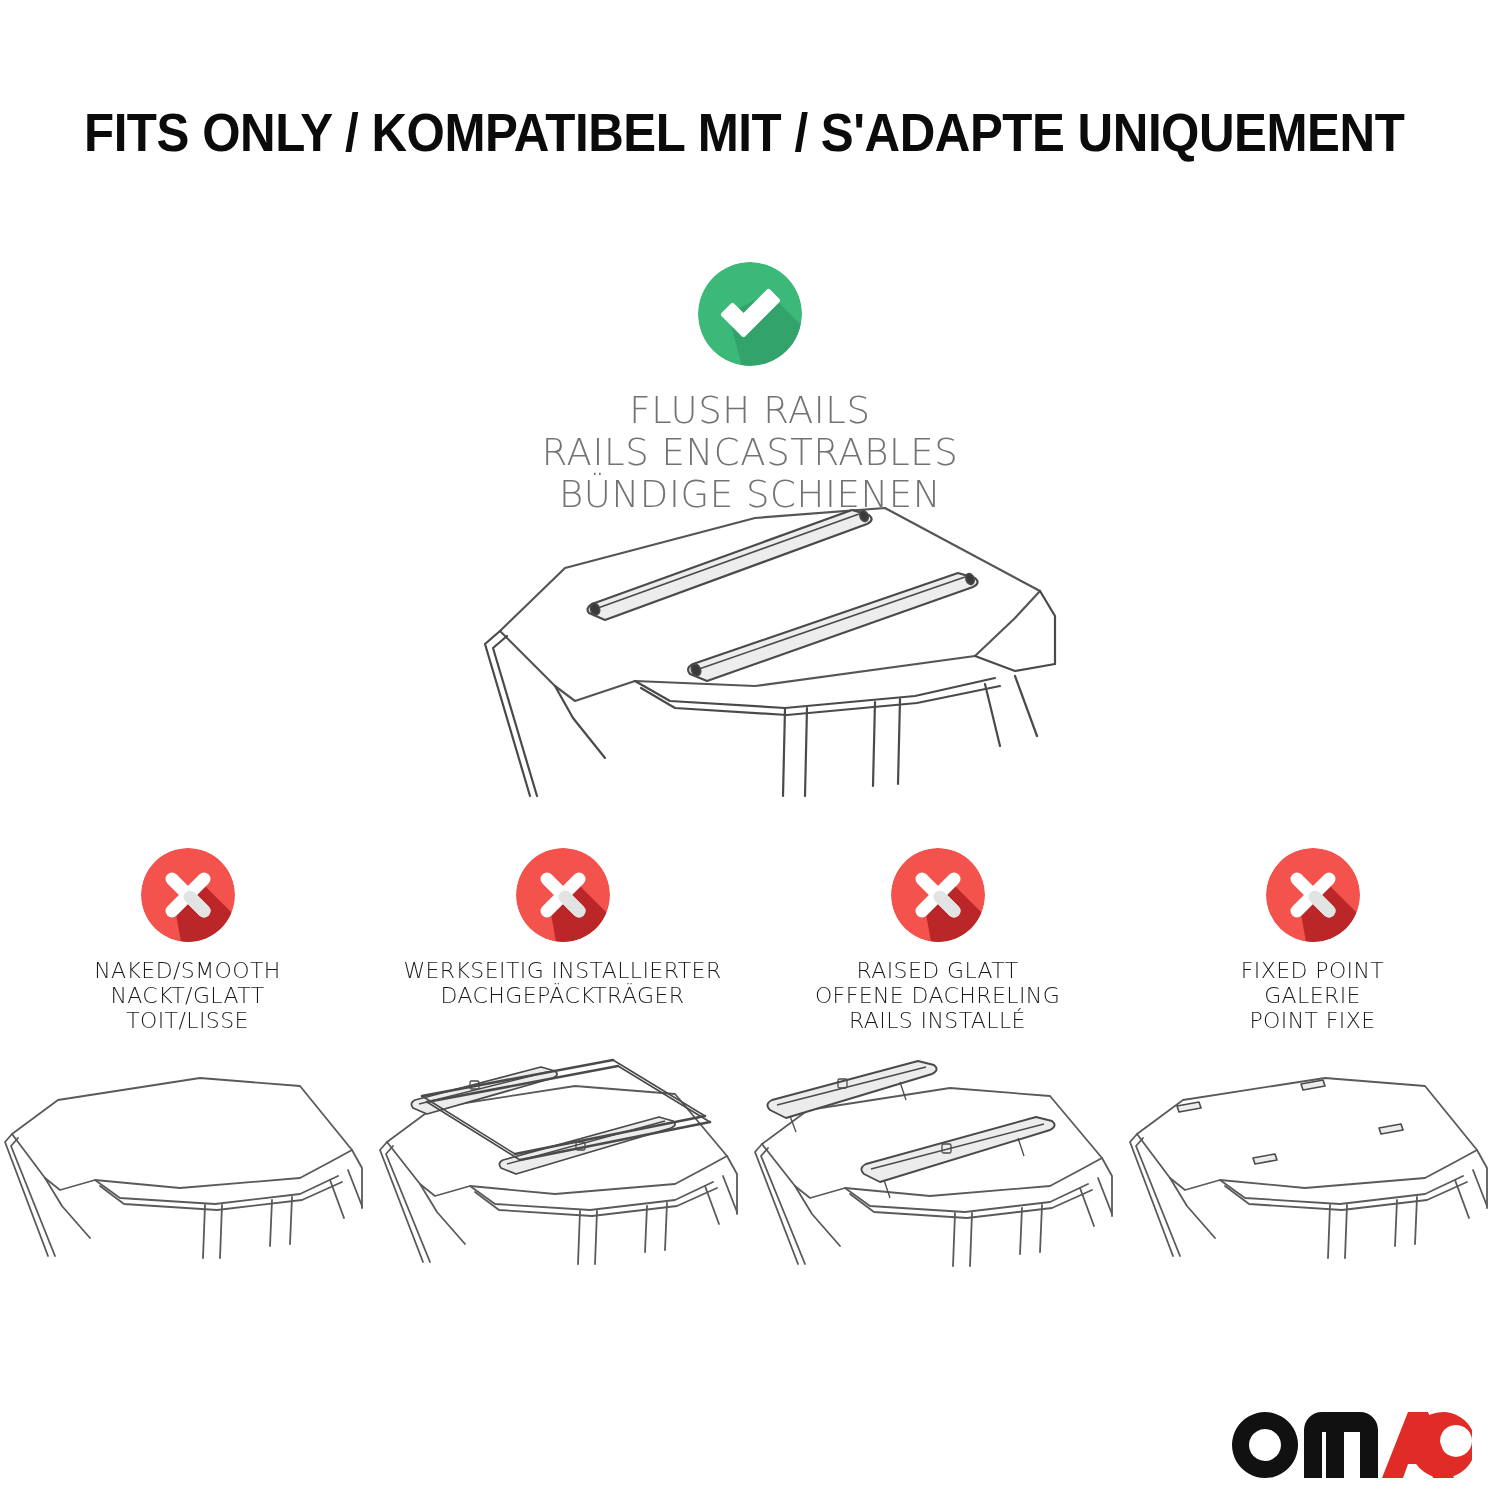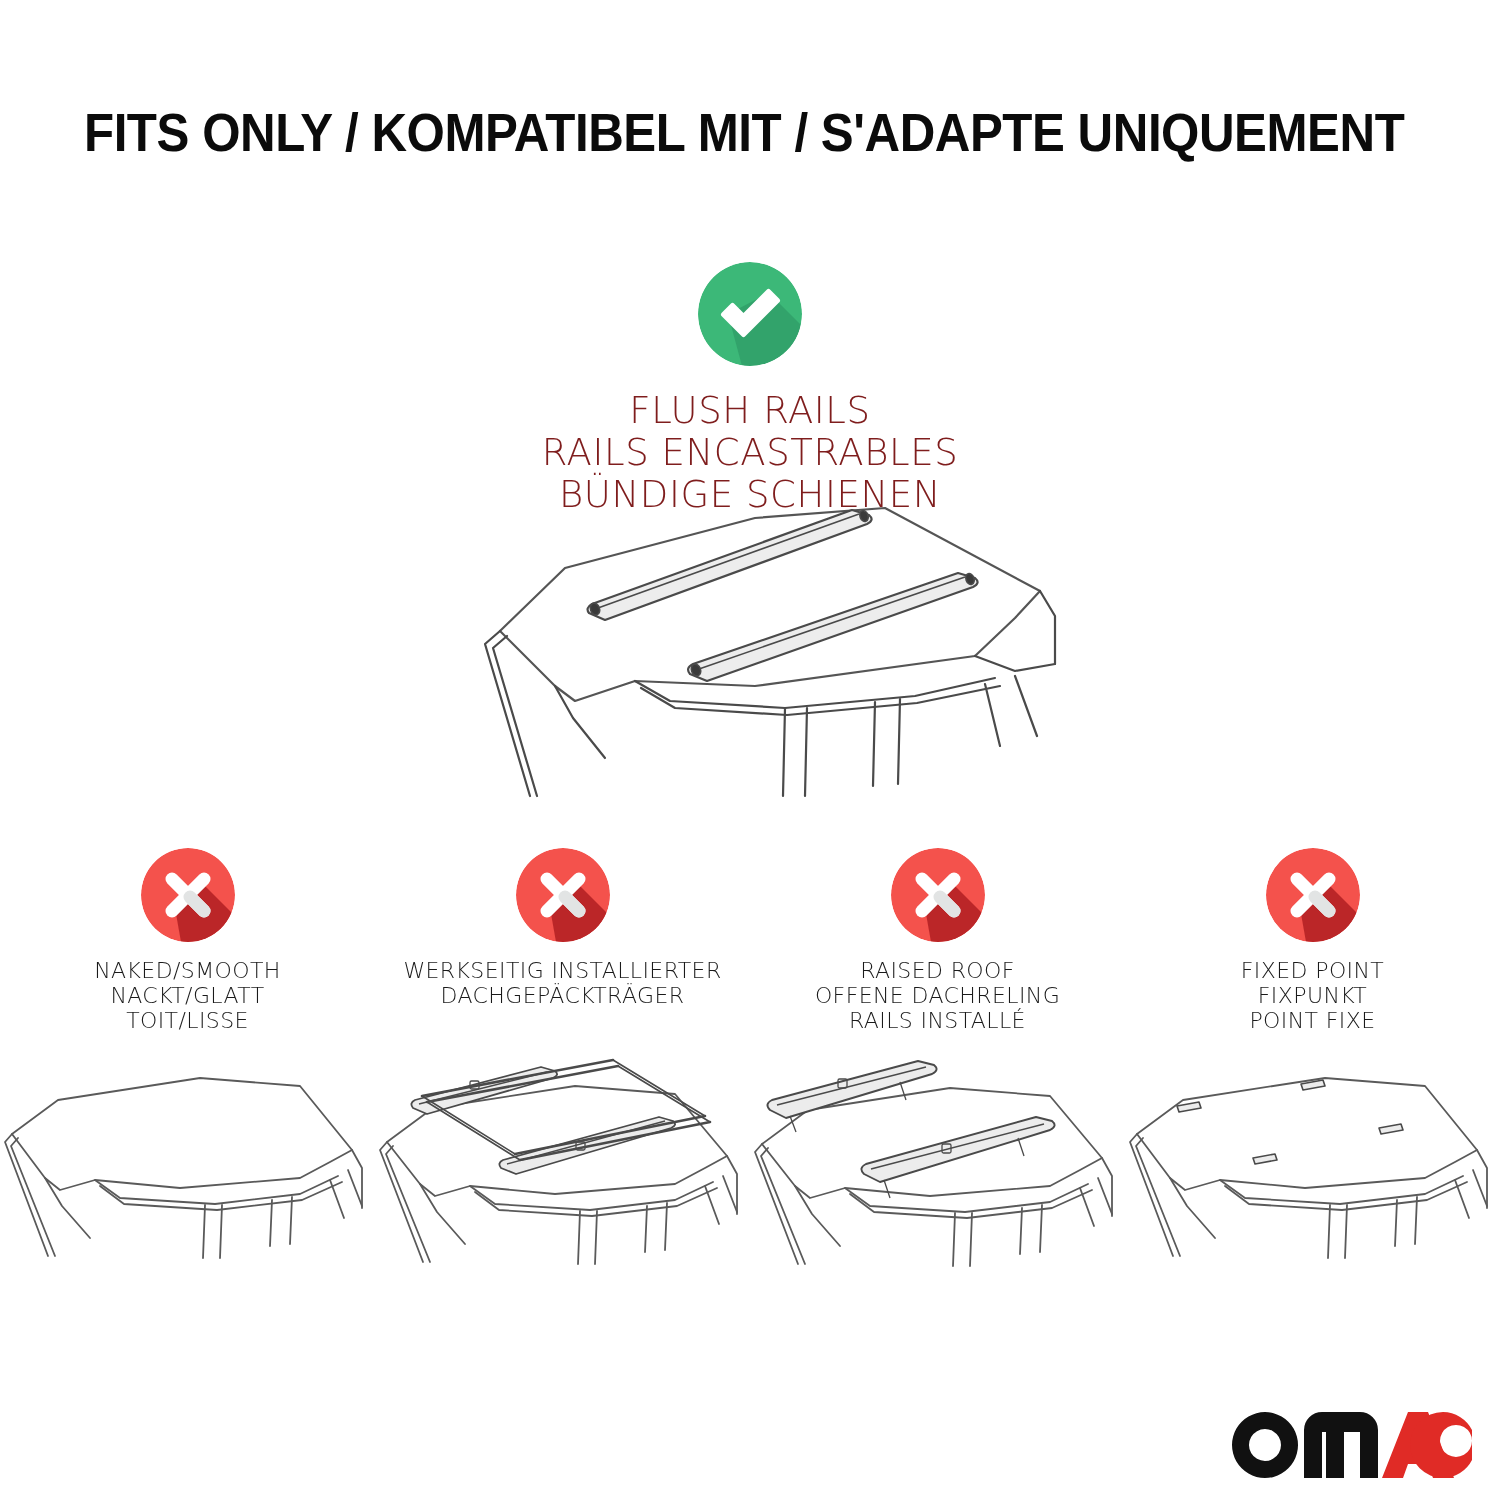--- a/index.html
+++ b/index.html
@@ -52,21 +52,21 @@
 
   #approved-badge { width: 104px; height: 104px; }
 
   #approved-heading {
     margin-top: 20px;
     font-family: "DejaVu Sans", sans-serif;
     font-weight: 300;
     font-size: 37px;
     line-height: 42px;
     letter-spacing: 0.6px;
-    color: #7f1d1d;
+    color: #737373;
   }
   #approved-heading div { white-space: nowrap; }
 
   
   #hero-roof {
     position: absolute;
     left: 455px;
     top: 496px;
     width: 630px;
     height: 305px;
@@ -266,21 +266,21 @@
           <path d="M60 34 L94 68 L94 94 L40 94 L34 60 Z" fill="#b01f22" opacity="0.85"></path>
         </g>
         <g stroke-linecap="round" stroke-linejoin="round" stroke-width="13" fill="none">
           <path d="M31 31 L63 63" stroke="#ffffff"></path>
           <path d="M63 31 L31 63" stroke="#ffffff"></path>
           <path d="M49 49 L63 63" stroke="#e2e4e4"></path>
         </g>
       </svg>
     </span>
     <div class="reject-label">
-      <div>RAISED ROOF</div>
+      <div>RAISED GLATT</div>
       <div>OFFENE DACHRELING</div>
       <div>RAILS INSTALLÉ</div>
     </div>
   </div>
 
   <div class="reject-col">
     <span class="badge reject-badge">
       <svg viewBox="0 0 94 94" width="94" height="94" aria-hidden="true">
         <defs>
             <clipPath id="cx4">
@@ -293,21 +293,21 @@
         </g>
         <g stroke-linecap="round" stroke-linejoin="round" stroke-width="13" fill="none">
           <path d="M31 31 L63 63" stroke="#ffffff"></path>
           <path d="M63 31 L31 63" stroke="#ffffff"></path>
           <path d="M49 49 L63 63" stroke="#e2e4e4"></path>
         </g>
       </svg>
     </span>
     <div class="reject-label">
       <div>FIXED POINT</div>
-      <div>FIXPUNKT</div>
+      <div>GALERIE</div>
       <div>POINT FIXE</div>
     </div>
   </div>
 
 </div>
 
 <div id="roof-row">
 
   <div class="roof-cell">
     <svg viewBox="0 0 375 230" preserveAspectRatio="xMidYMid meet" aria-hidden="true">

